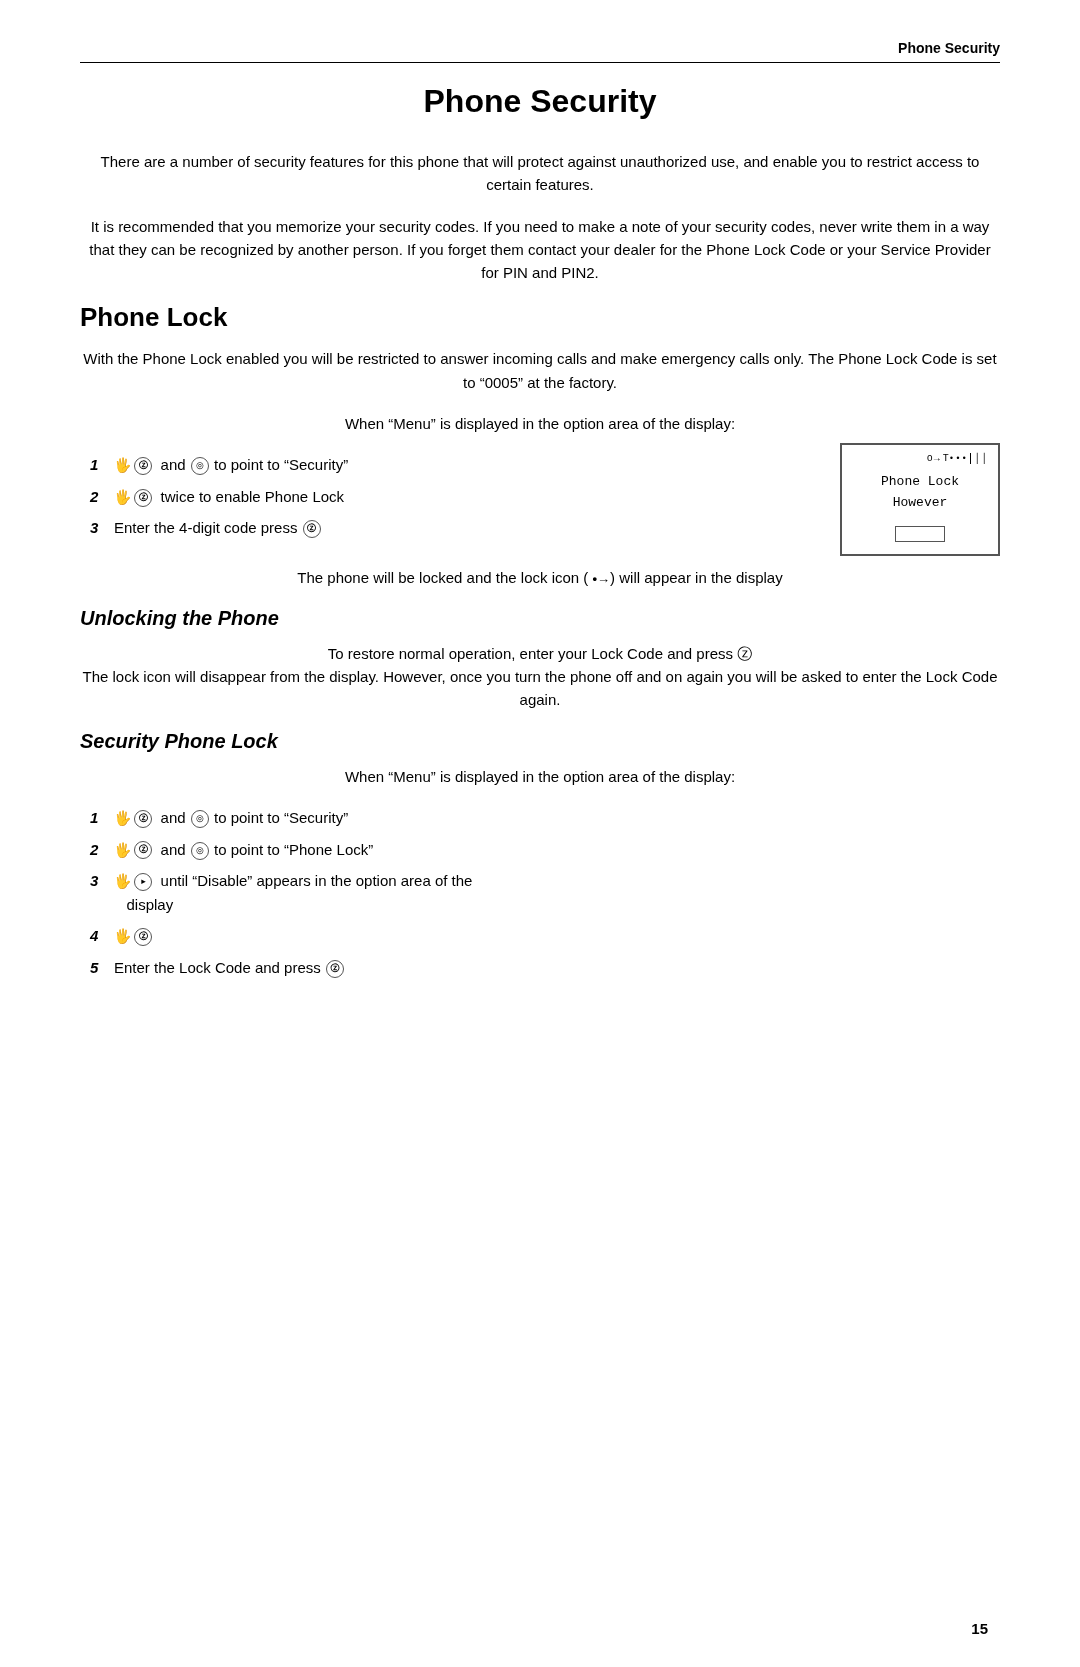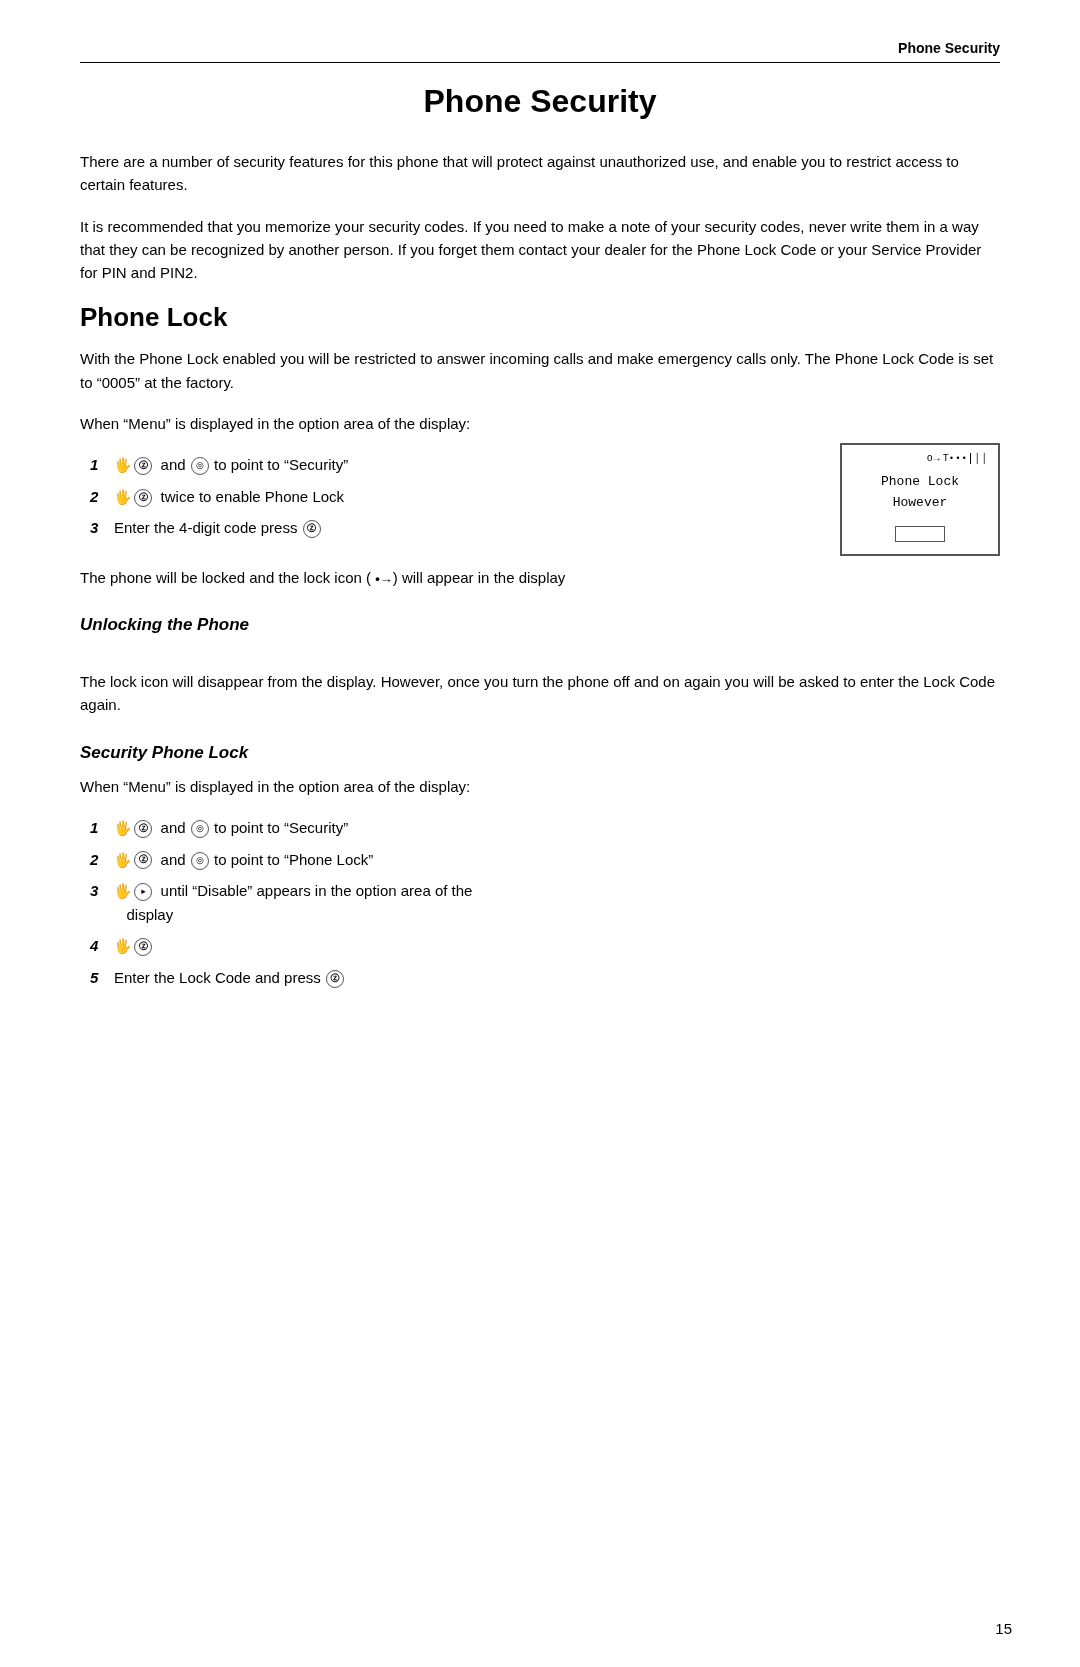--- a/index.html
+++ b/index.html
@@ -34,36 +34,37 @@
       font-weight: 900;
       font-family: 'Arial Black', Arial, sans-serif;
       margin-bottom: 30px;
       margin-top: 10px;
     }
 
     .body-text {
       font-size: 15px;
       line-height: 1.55;
       margin-bottom: 18px;
+      text-align: center;
     }
 
     .section-heading {
       font-size: 26px;
       font-weight: 900;
       font-family: 'Arial Black', Arial, sans-serif;
       margin-bottom: 14px;
       margin-top: 10px;
     }
 
     .sub-heading {
-      font-size: 17px;
+      font-size: 20px;
       font-weight: bold;
       font-style: italic;
       margin-bottom: 12px;
-      margin-top: 26px;
+      margin-top: 10px;
     }
 
     .steps-list {
       list-style: none;
       padding-left: 10px;
       margin-bottom: 14px;
     }
 
     .steps-list li {
       display: flex;
@@ -128,22 +129,23 @@
 
     .clearfix::after {
       content: '';
       display: block;
       clear: both;
     }
 
     .page-number {
       position: absolute;
       bottom: 30px;
-      right: 68px;
+      right: 92px;
       font-size: 15px;
+      font-weight: bold;
     }
 
     .ok-icon {
       display: inline-flex;
       align-items: center;
       justify-content: center;
       border: 1px solid #555;
       border-radius: 50%;
       width: 18px;
       height: 18px;
@@ -250,20 +252,21 @@
 
 <p class="body-text">
   The phone will be locked and the lock icon (
   <span style="font-size:13px; font-weight:bold;">•→</span>)
   will appear in the display
 </p>
 
 <h3 class="sub-heading">Unlocking the Phone</h3>
 
 <p class="body-text">
+  <span>To restore normal operation, enter your Lock Code and press ⓩ</span>
   <br>
   <span>The lock icon will disappear from the display. However, once you turn the phone off and on again you will be asked to enter the Lock Code again.</span>
 </p>
 
 <h3 class="sub-heading">Security Phone Lock</h3>
 
 <p class="body-text">When “Menu” is displayed in the option area of the display:</p>
 
 <ul class="steps-list">
   <li>

